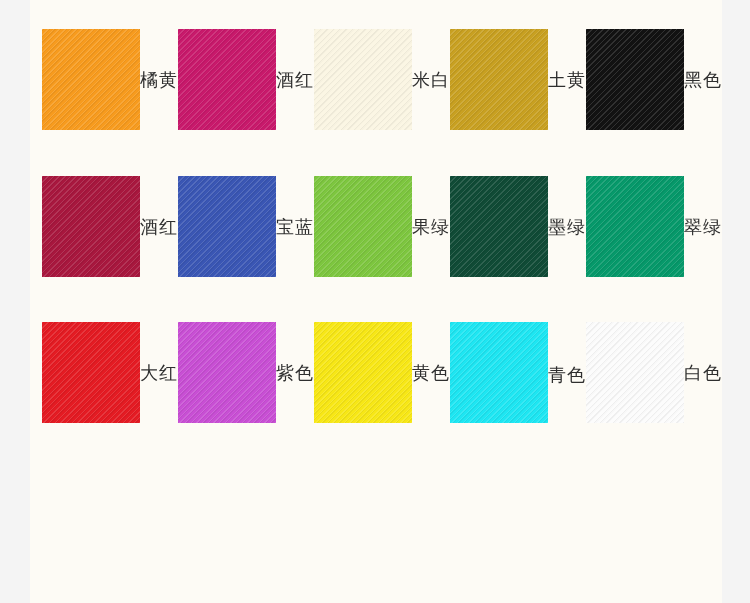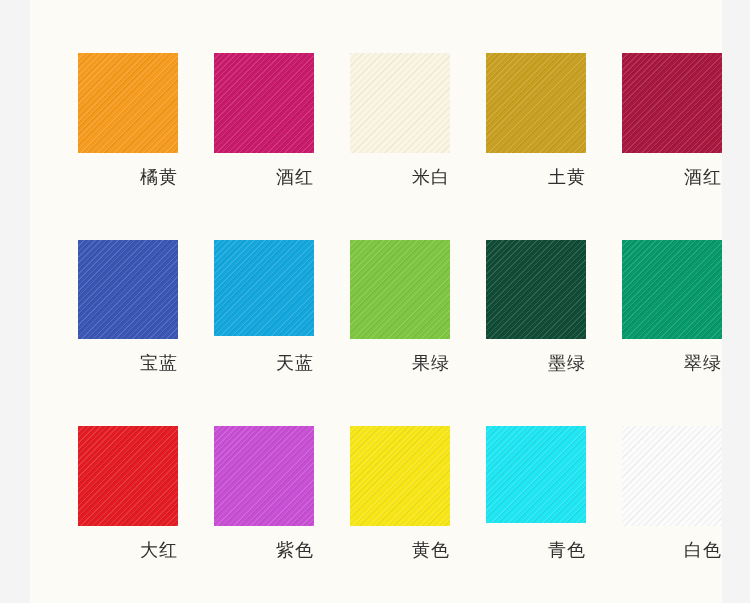--- a/index.html
+++ b/index.html
@@ -44,23 +44,22 @@
     row-gap: 0px;
     padding-left: 12px;
     box-sizing: border-box;
   }
 
   .cell {
     width: 136px;
     height: 146.5px;
     position: relative;
     display: flex;
-    flex-direction: column;
-    align-items: flex-end;
-    margin-top: 40px;
+    flex-direction: row;
+    align-items: center;
   }
 
   .swatch {
     width: 100px;
     height: 101px;
     margin-top: 13px;
     position: relative;
     overflow: hidden;
   }
 
@@ -123,30 +122,30 @@
         </div>
         <div class="cell">
           <div class="swatch light" title="米白" style="background-color: rgb(251, 246, 228);"></div>
           <div class="label">米白</div>
         </div>
         <div class="cell">
           <div class="swatch" title="土黄" style="background-color: rgb(200, 160, 33);"></div>
           <div class="label">土黄</div>
         </div>
         <div class="cell">
+          <div class="swatch" title="黑色" style="background-color: rgb(18, 18, 18);"></div>
+          <div class="label">黑色</div>
+        </div>
+        <div class="cell">
           <div class="swatch" title="酒红" style="background-color: rgb(168, 23, 62);"></div>
           <div class="label">酒红</div>
         </div>
         <div class="cell">
           <div class="swatch" title="宝蓝" style="background-color: rgb(58, 86, 180);"></div>
           <div class="label">宝蓝</div>
-        </div>
-        <div class="cell col5">
-          <div class="swatch" title="天蓝" style="background-color: rgb(19, 167, 221);"></div>
-          <div class="label">天蓝</div>
         </div>
         <div class="cell">
           <div class="swatch" title="果绿" style="background-color: rgb(125, 198, 63);"></div>
           <div class="label">果绿</div>
         </div>
         <div class="cell">
           <div class="swatch" title="墨绿" style="background-color: rgb(16, 75, 54);"></div>
           <div class="label">墨绿</div>
         </div>
         <div class="cell">

